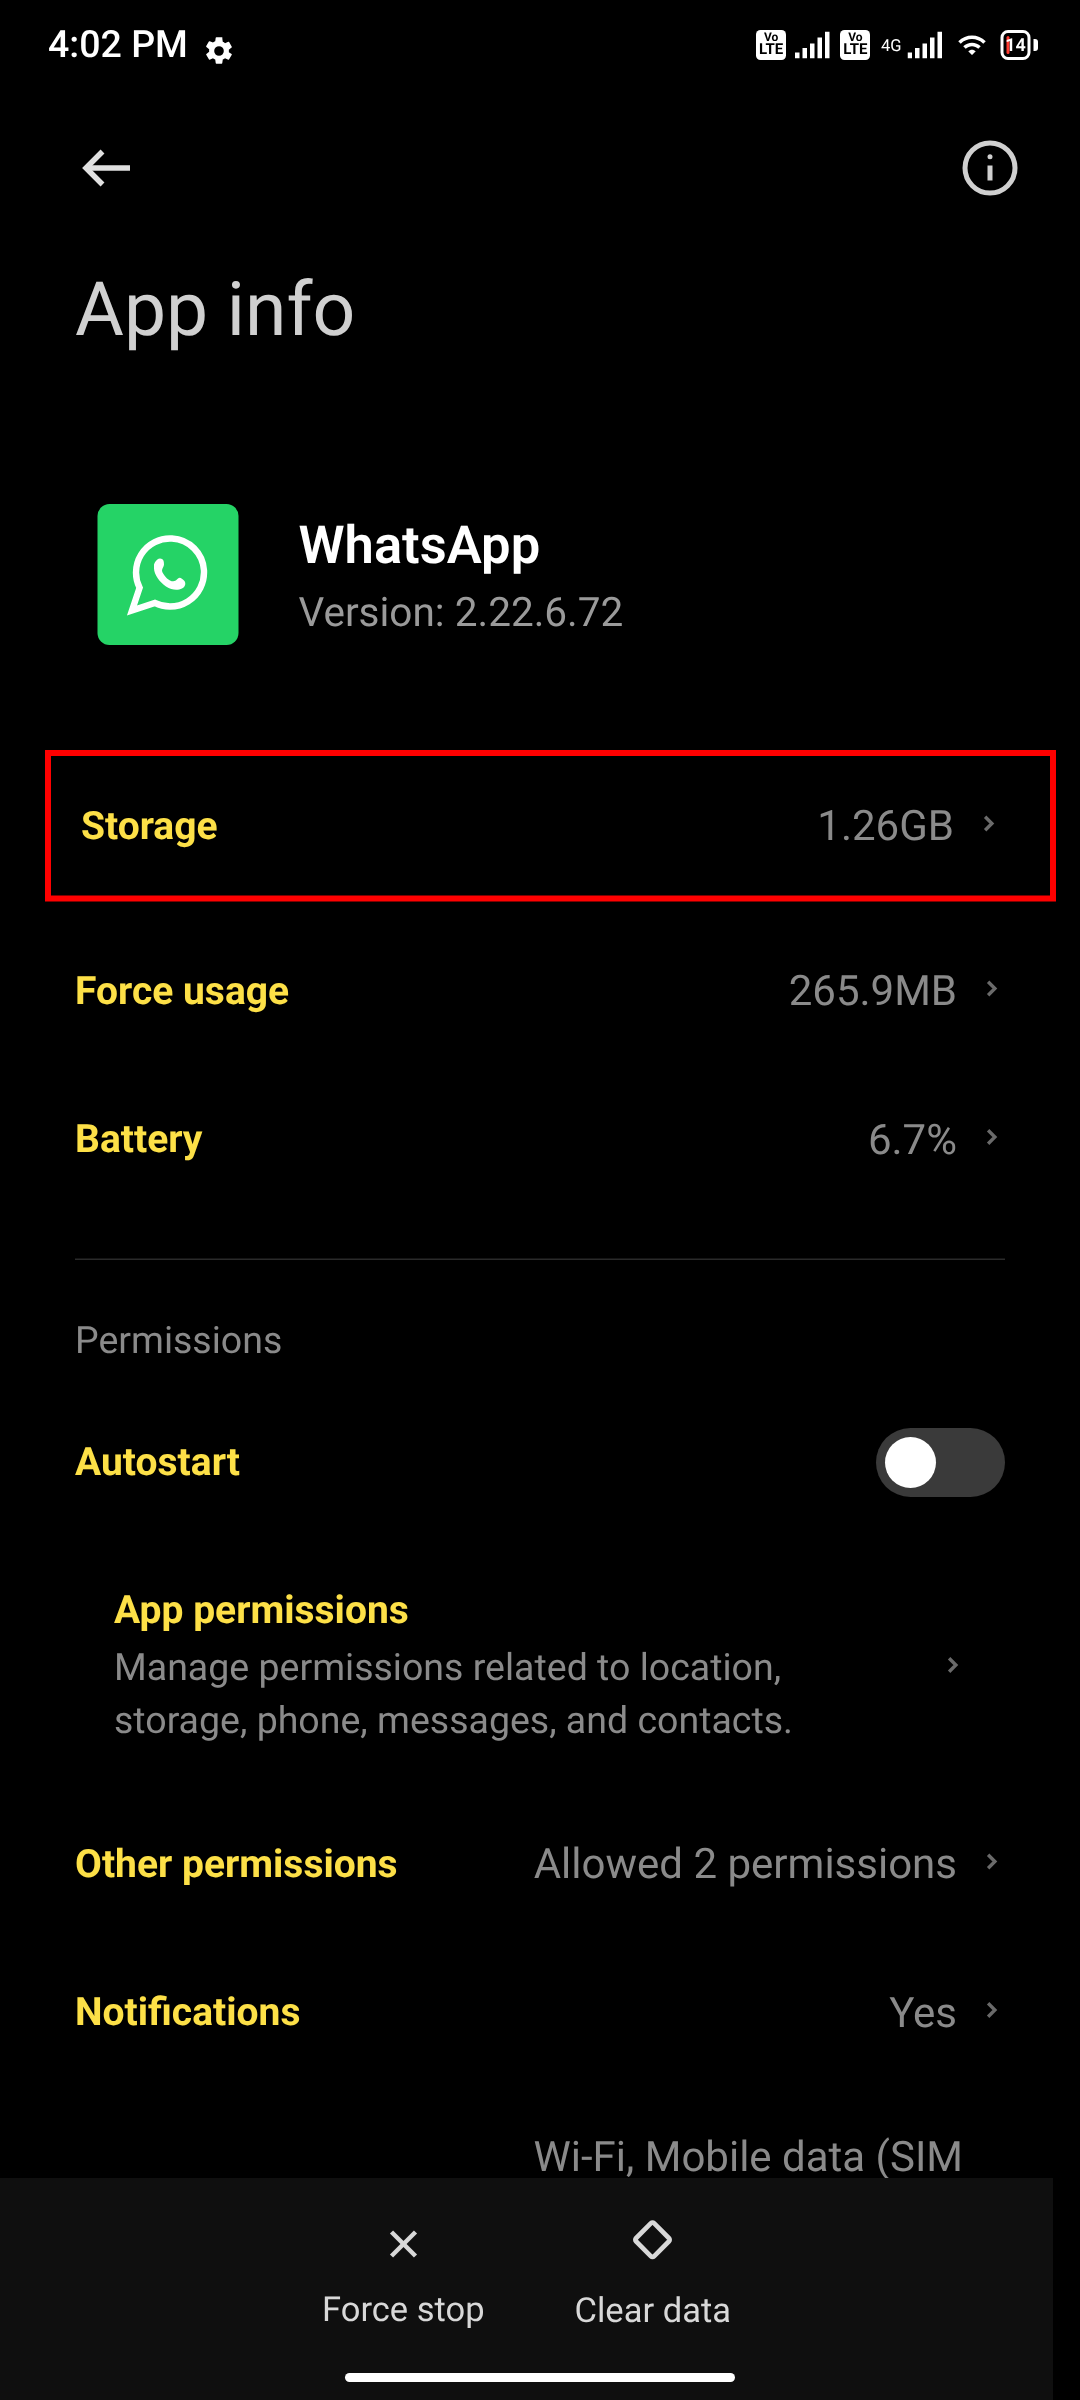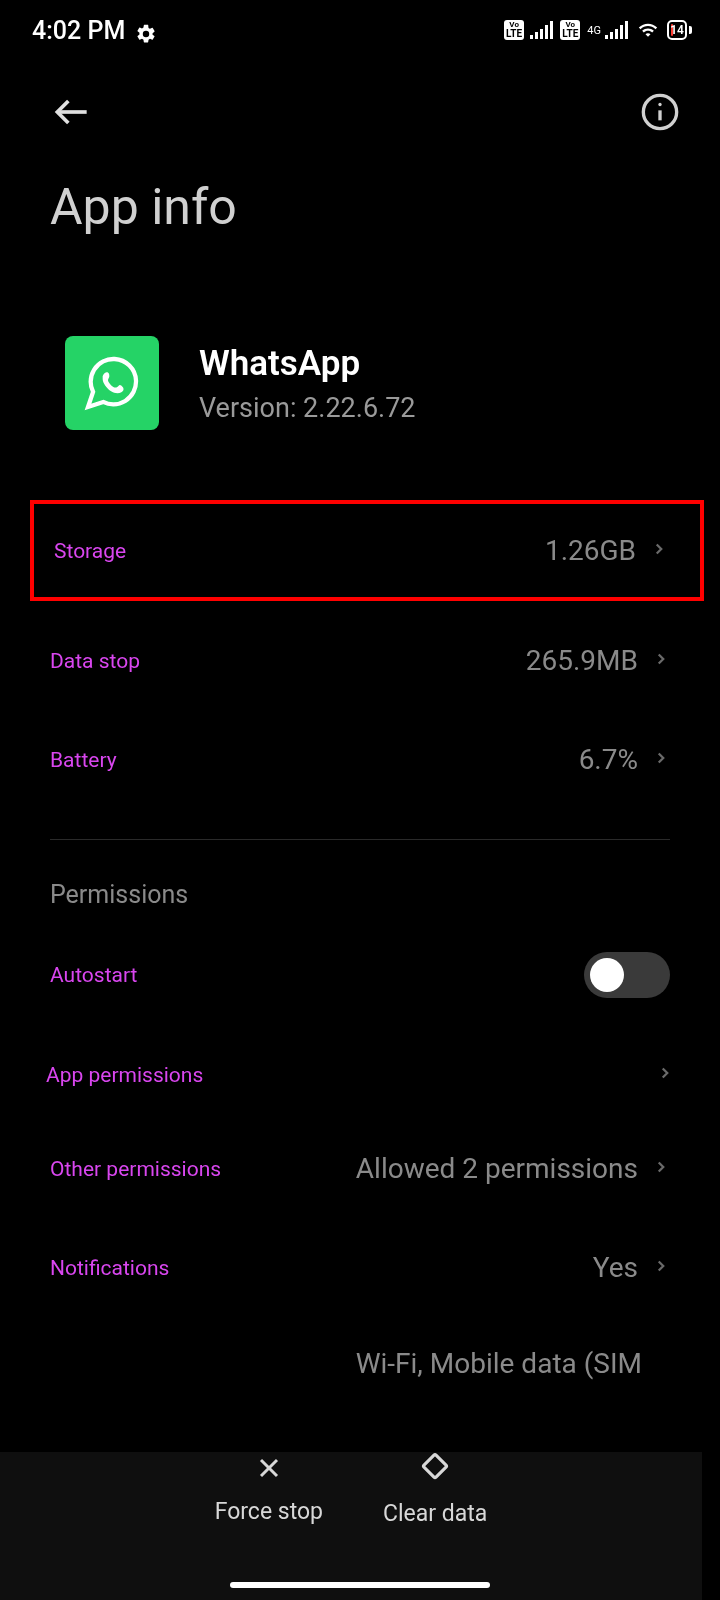--- a/index.html
+++ b/index.html
@@ -140,23 +140,23 @@
       color: #9a9a9a;
       margin-top: 8px;
     }
     .row {
       display: flex;
       justify-content: space-between;
       align-items: center;
       padding: 33px 50px;
     }
     .row-label {
-      font-size: 21px;
-      font-weight: 400;
-      color: #d946ef;
+      font-size: 26px;
+      font-weight: 700;
+      color: #fde047;
     }
     .row-right {
       display: flex;
       align-items: center;
       gap: 14px;
     }
     .row-value {
       font-size: 28px;
       color: #8a8a8a;
     }
@@ -200,21 +200,21 @@
       position: absolute;
       left: 6px;
       top: 6px;
     }
 
     
     .row-multi {
       display: flex;
       justify-content: space-between;
       align-items: center;
-      padding: 28px 46px;
+      padding: 28px 76px;
       gap: 20px;
     }
     .row-multi .text-col {
       flex: 1;
     }
     .row-sublabel {
       font-size: 25px;
       color: #8a8a8a;
       margin-top: 6px;
       line-height: 1.4;
@@ -232,20 +232,21 @@
     
     .bottom-bar {
       position: absolute;
       bottom: 0;
       left: 0;
       right: 18px;
       height: 148px;
       background: #0f0f0f;
       display: flex;
       justify-content: center;
+      align-items: center;
       gap: 60px;
       padding-bottom: 20px;
     }
     .bottom-btn {
       display: flex;
       flex-direction: column;
       align-items: center;
       gap: 10px;
       color: #d8d8d8;
     }
@@ -360,21 +361,21 @@
       <span class="chevron">
         <svg width="18" height="28" viewBox="0 0 24 24" fill="none" stroke="#6a6a6a" stroke-width="3">
             <polyline points="9 18 15 12 9 6"></polyline>
           </svg>
       </span>
     </span>
   </div>
 </div>
 
 <div class="row" style="margin-top:10px">
-  <span class="row-label">Data stop</span>
+  <span class="row-label">Force usage</span>
   <span class="row-right">
     <span class="row-value">265.9MB</span>
     <span class="chevron">
       <svg width="18" height="28" viewBox="0 0 24 24" fill="none" stroke="#6a6a6a" stroke-width="3">
           <polyline points="9 18 15 12 9 6"></polyline>
         </svg>
     </span>
   </span>
 </div>
 
@@ -397,20 +398,21 @@
 <div class="row">
   <span class="row-label">Autostart</span>
   <span class="toggle">
     <span class="toggle-knob"></span>
   </span>
 </div>
 
 <div class="row-multi">
   <div class="text-col">
     <div class="row-label">App permissions</div>
+    <div class="row-sublabel">Manage permissions related to location, storage, phone, messages, and contacts.</div>
   </div>
   <span class="chevron">
     <svg width="18" height="28" viewBox="0 0 24 24" fill="none" stroke="#6a6a6a" stroke-width="3">
         <polyline points="9 18 15 12 9 6"></polyline>
       </svg>
   </span>
 </div>
 
 <div class="row">
   <span class="row-label">Other permissions</span>

